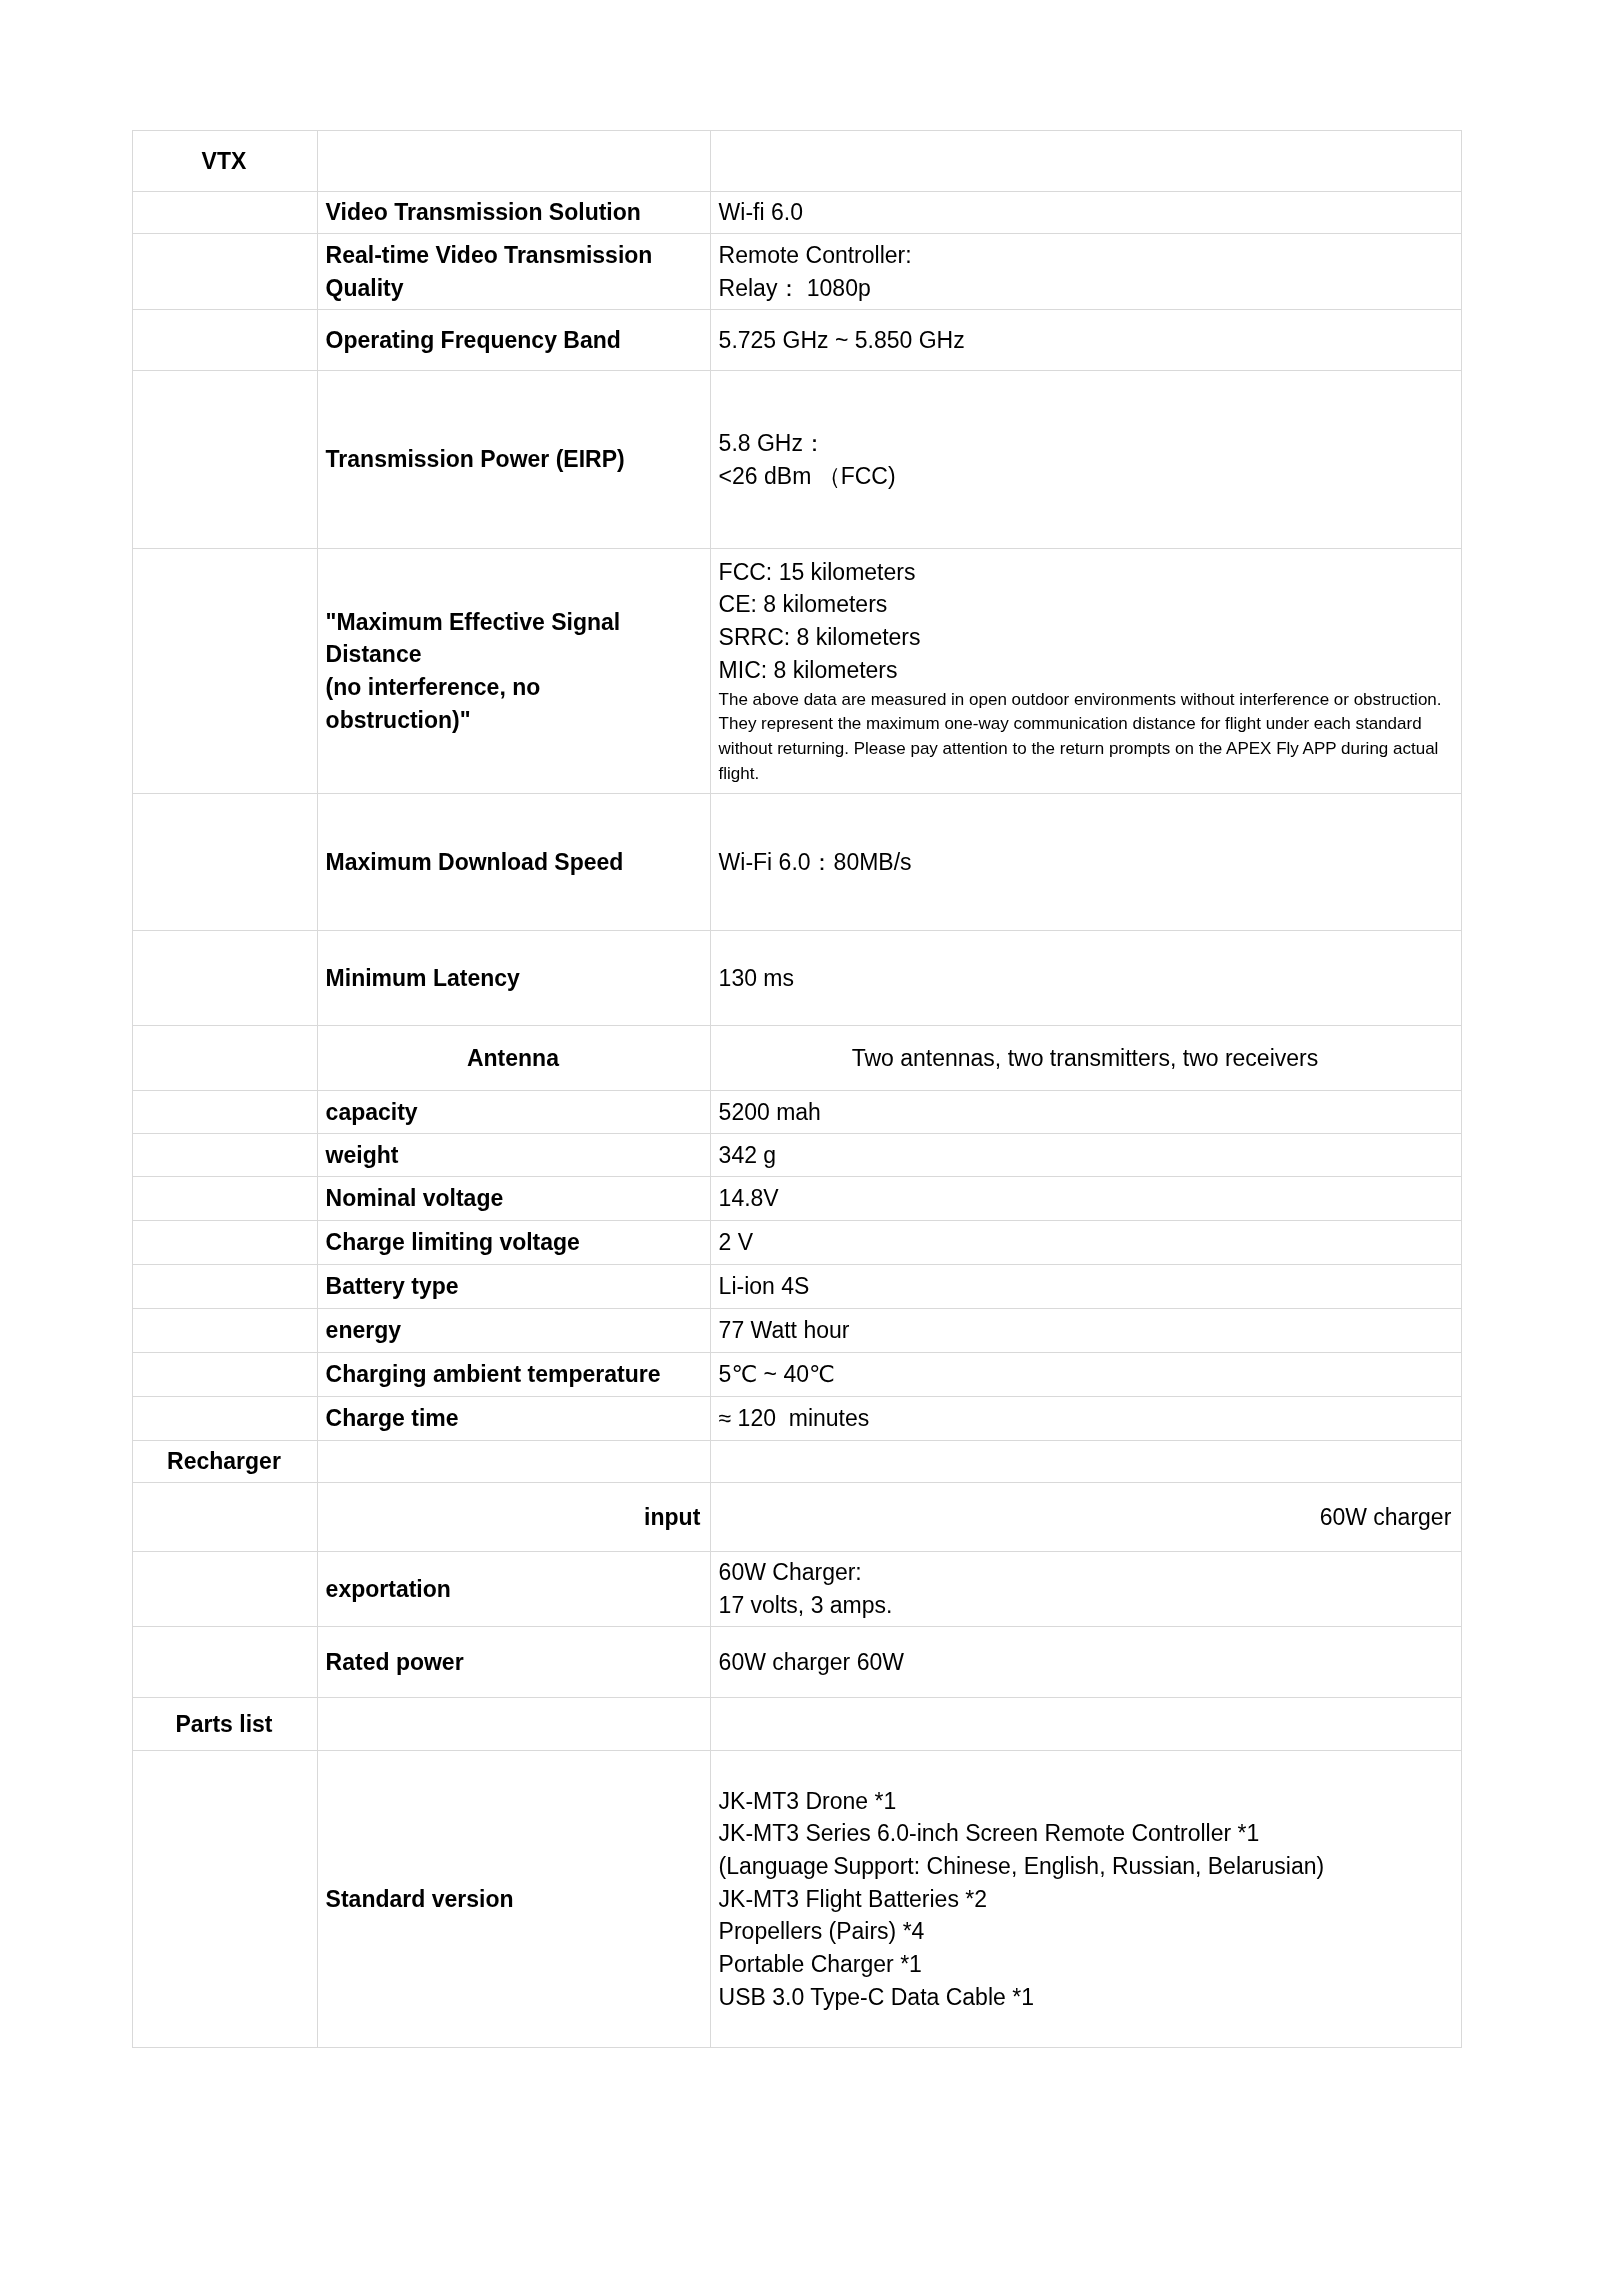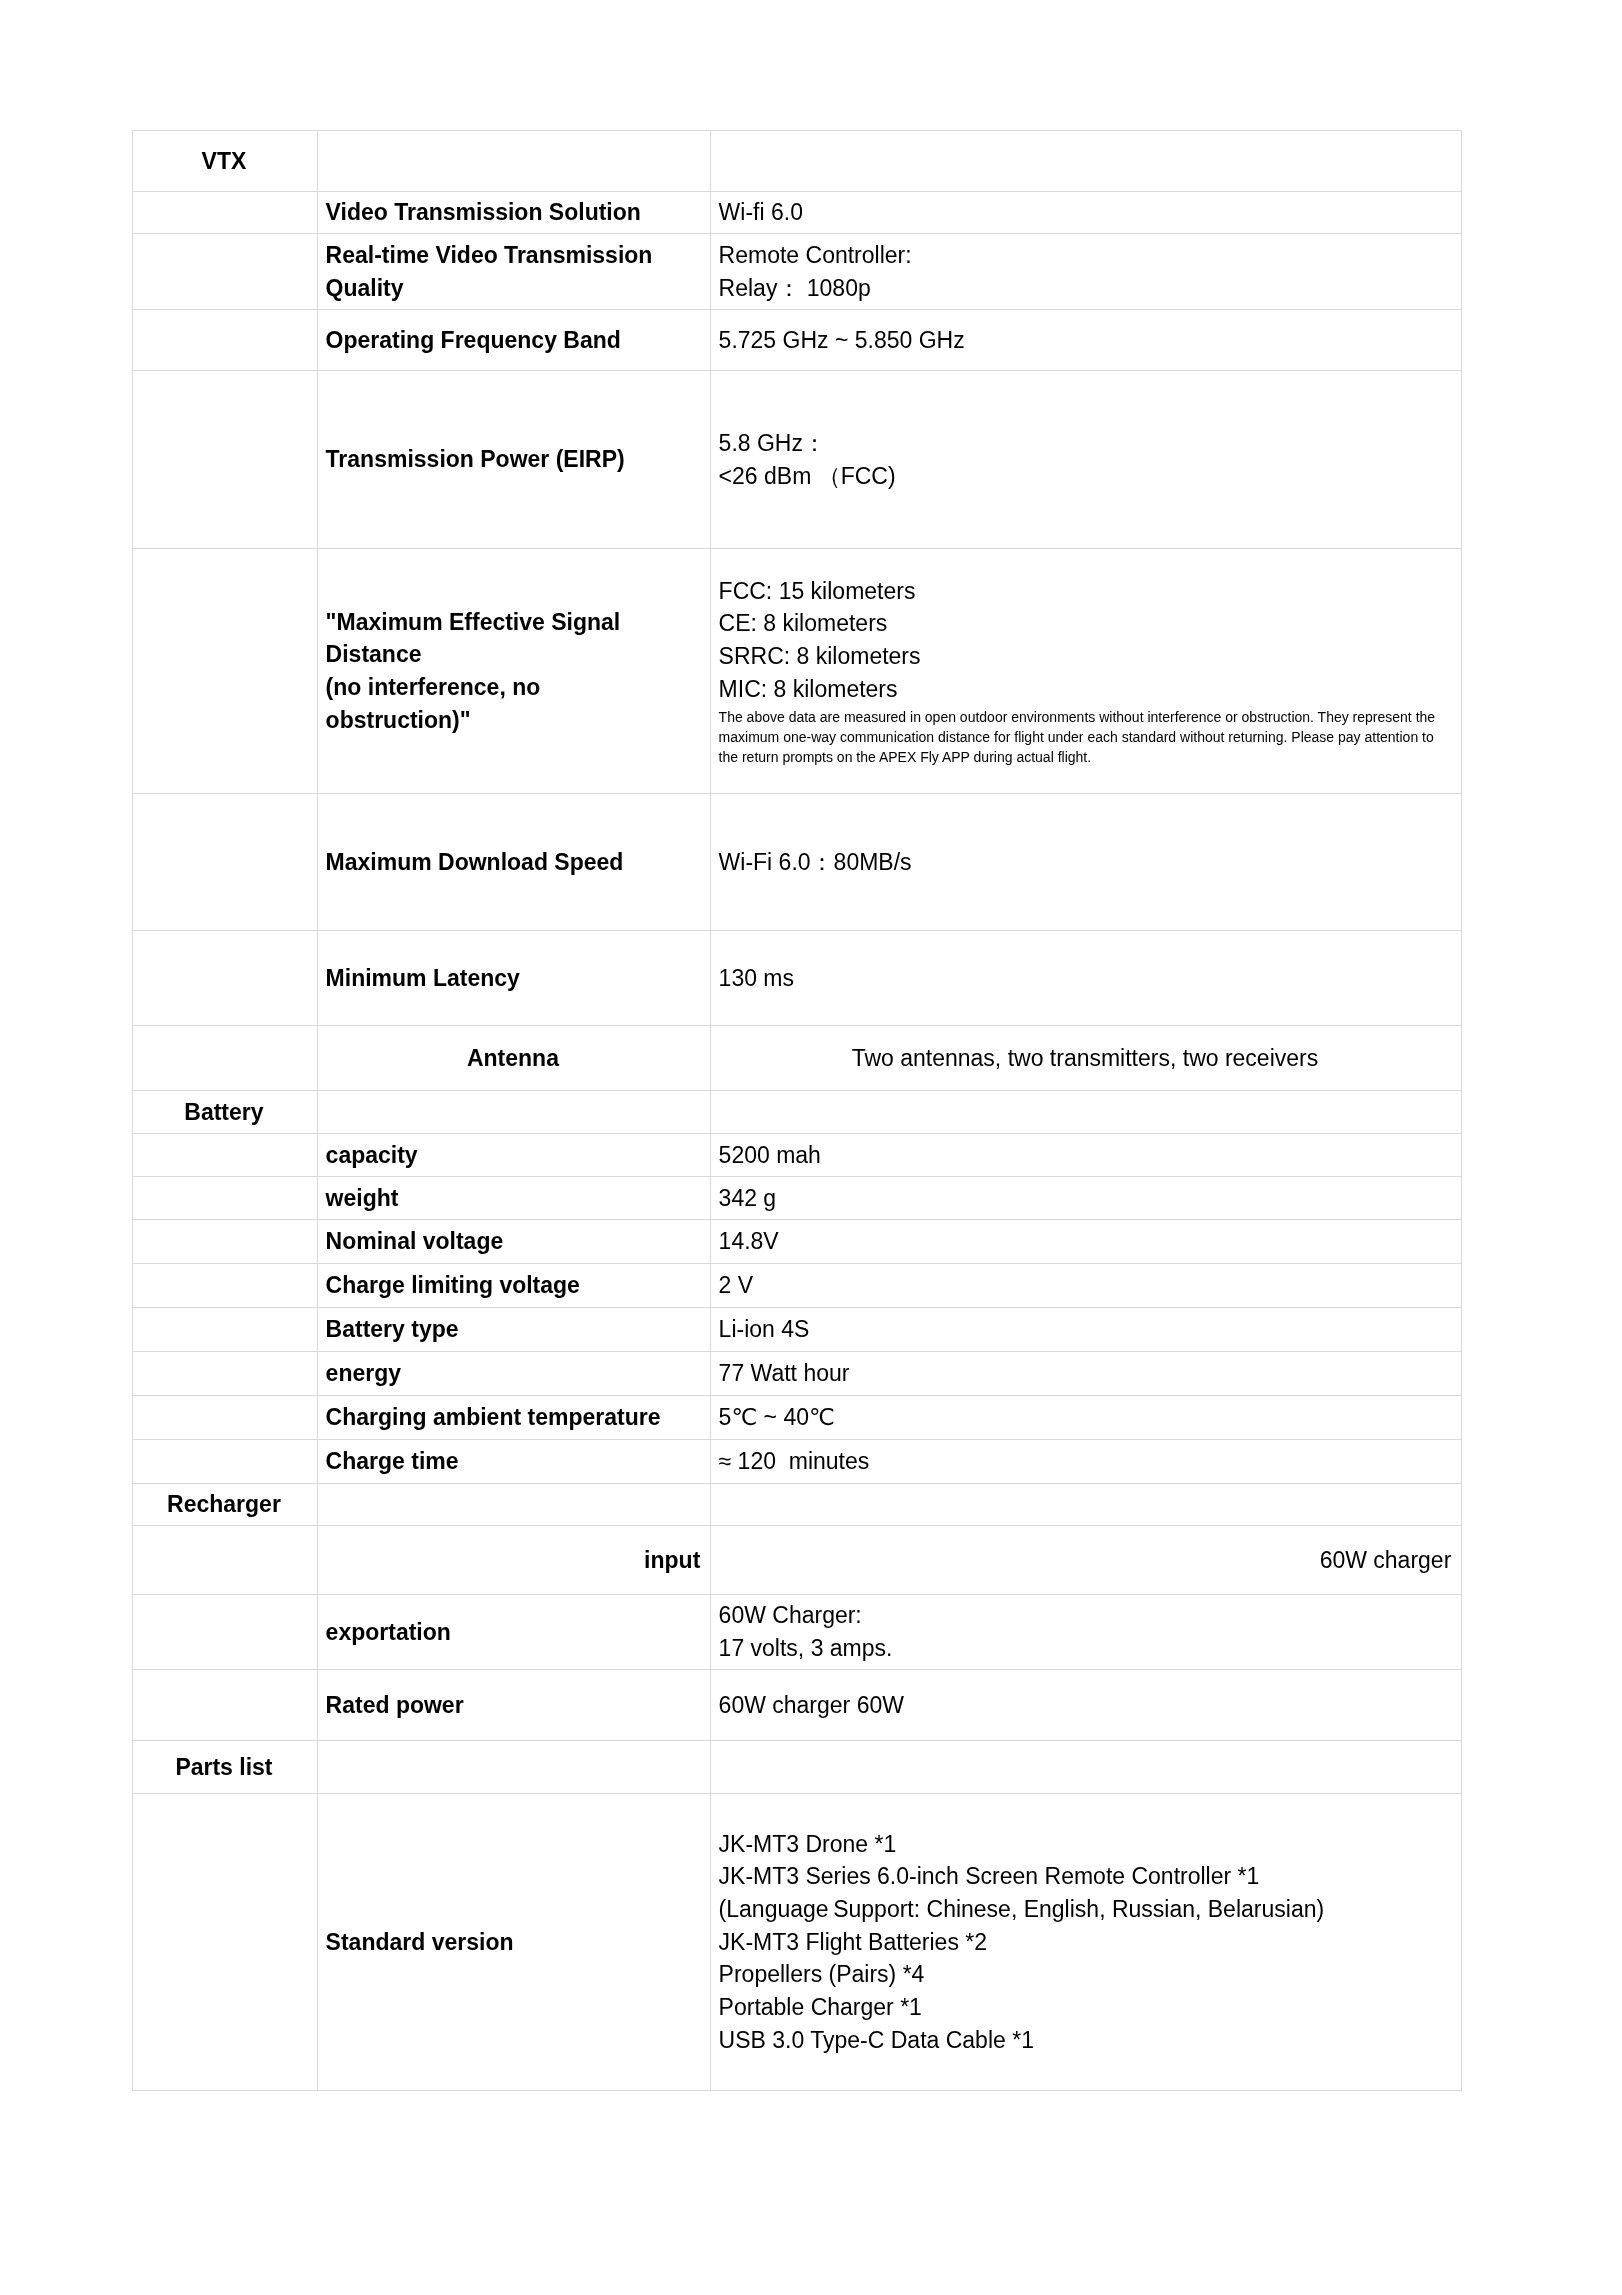--- a/index.html
+++ b/index.html
@@ -21,21 +21,21 @@
     overflow:hidden;
   }
   td.col-category{
     text-align:center;
     font-weight:700;
     padding:4.2px 2.8px;
   }
   td.col-spec{font-weight:700;}
   .wrap{white-space:pre-wrap;word-wrap:break-word;}
   .value-note{
-    font-size:14px;line-height:1.45;margin-top:1.4px;
+    font-size:17px;line-height:1.45;margin-top:1.4px;
     white-space:pre-wrap;word-wrap:break-word;
   }
 </style>
 </head>
 <body>
 
 <table class="spec">
   <colgroup>
     <col style="width:185px">
     <col style="width:393px">
@@ -106,25 +106,20 @@
         </td>
       </tr>
       <tr style="height: 65px; text-align: center;">
         <td class="col-category"></td>
         <td class="col-spec"><span class="wrap">Antenna</span></td>
         <td class="col-value">
           <div class="wrap">Two antennas, two transmitters, two receivers</div>
         </td>
       </tr>
       <tr style="height: 43px;">
-        <td class="col-category"><span class="wrap">Battery</span></td>
-        <td class="col-spec"></td>
-        <td class="col-value"></td>
-      </tr>
-      <tr style="height: 43px;">
         <td class="col-category"></td>
         <td class="col-spec"><span class="wrap">capacity</span></td>
         <td class="col-value">
           <div class="wrap">5200 mah</div>
         </td>
       </tr>
       <tr style="height: 43px;">
         <td class="col-category"></td>
         <td class="col-spec"><span class="wrap">weight</span></td>
         <td class="col-value">

